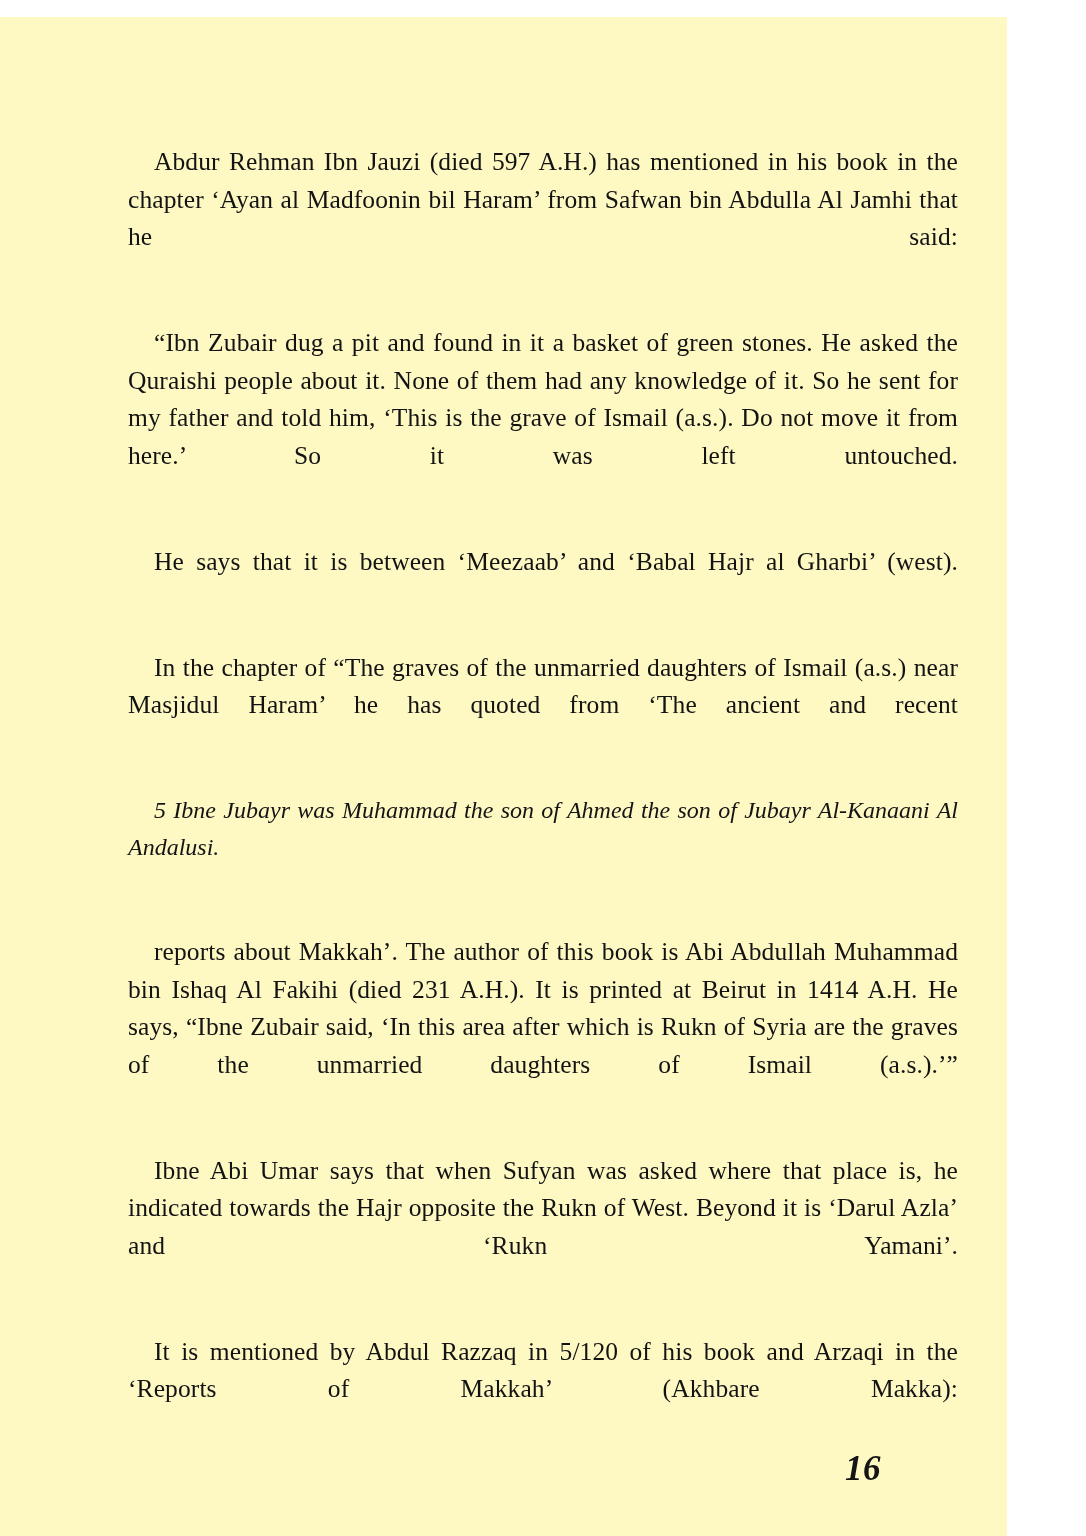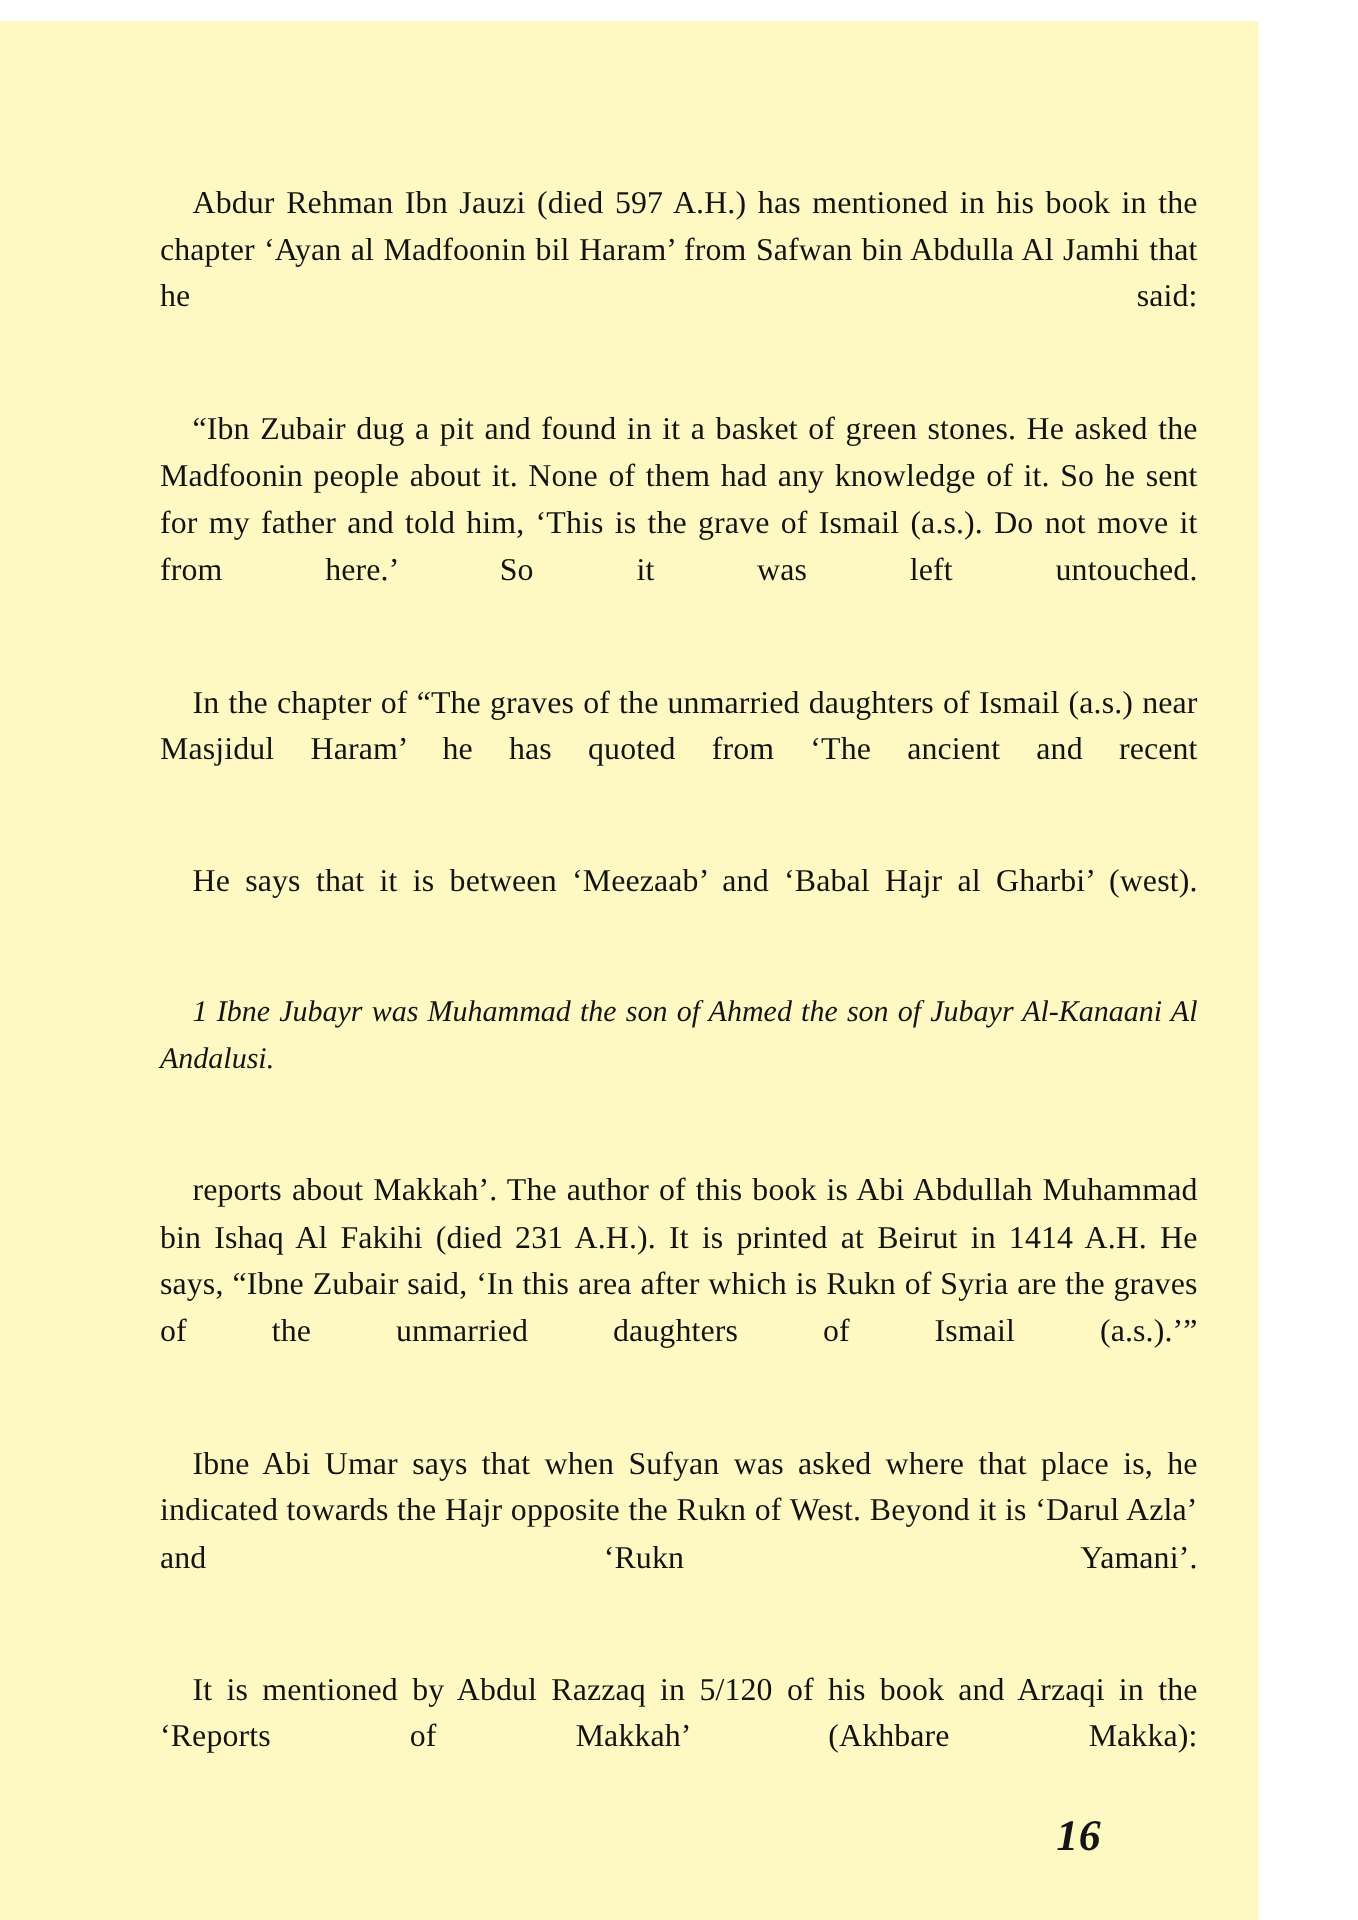--- a/index.html
+++ b/index.html
@@ -84,28 +84,28 @@
 </style>
 </head>
 <body>
 
 <div class="page">
 
   <div class="text-column">
 
     <p class="para gap-lg">Abdur Rehman Ibn Jauzi (died 597 A.H.) has mentioned in his book in the chapter ‘Ayan al Madfoonin bil Haram’ from Safwan bin Abdulla Al Jamhi that he said:</p>
 
-    <p class="para gap-lg">“Ibn Zubair dug a pit and found in it a basket of green stones. He asked the Madfoonin people about it. None of them had any knowledge of it. So he sent for my father and told him, ‘This is the grave of Ismail (a.s.). Do not move it from here.’ So it was left untouched.</p>
+    <p class="para gap-lg">“Ibn Zubair dug a pit and found in it a basket of green stones. He asked the Quraishi people about it. None of them had any knowledge of it. So he sent for my father and told him, ‘This is the grave of Ismail (a.s.). Do not move it from here.’ So it was left untouched.</p>
 
+
+    <p class="para gap-md">He says that it is between ‘Meezaab’ and ‘Babal Hajr al Gharbi’ (west).</p>
 
     <p class="para gap-lg">In the chapter of “The graves of the unmarried daughters of Ismail (a.s.) near Masjidul Haram’ he has quoted from ‘The ancient and recent</p>
 
-    <p class="para gap-md">He says that it is between ‘Meezaab’ and ‘Babal Hajr al Gharbi’ (west).</p>
-
-    <p class="footnote">1 Ibne Jubayr was Muhammad the son of Ahmed the son of Jubayr Al-Kanaani Al Andalusi.</p>
+    <p class="footnote">5 Ibne Jubayr was Muhammad the son of Ahmed the son of Jubayr Al-Kanaani Al Andalusi.</p>
 
     <p class="para gap-md">reports about Makkah’. The author of this book is Abi Abdullah Muhammad bin Ishaq Al Fakihi (died 231 A.H.). It is printed at Beirut in 1414 A.H. He says, “Ibne Zubair said, ‘In this area after which is Rukn of Syria are the graves of the unmarried daughters of Ismail (a.s.).’”</p>
 
     <p class="para gap-md"> Ibne Abi Umar says that when Sufyan was asked where that place is, he indicated towards the Hajr opposite the Rukn of West. Beyond it is ‘Darul Azla’ and ‘Rukn Yamani’.</p>
 
     <p class="para gap-md">It is mentioned by Abdul Razzaq in 5/120 of his book and Arzaqi in the ‘Reports of Makkah’ (Akhbare Makka):</p>
 
   </div>
 
   <div class="page-number">16</div>

